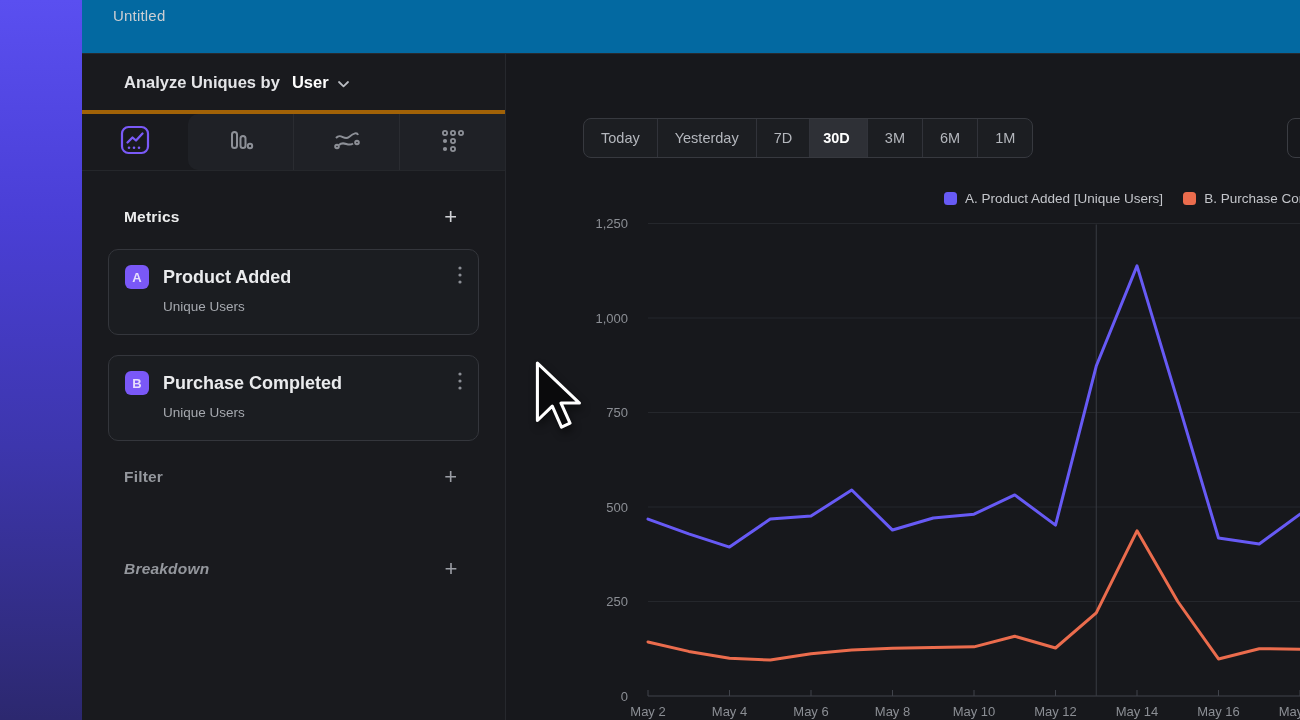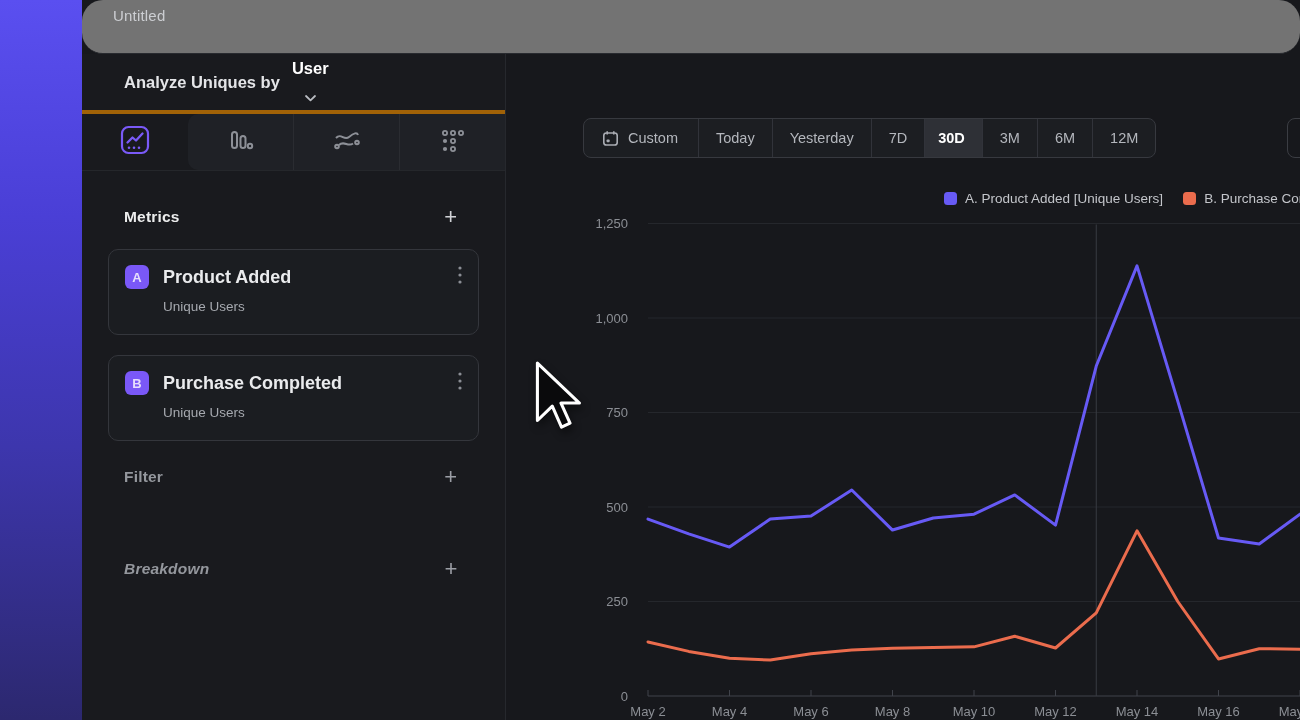--- a/index.html
+++ b/index.html
@@ -6,31 +6,31 @@
     font-family:"Liberation Sans",sans-serif;-webkit-font-smoothing:antialiased;}
   *{box-sizing:border-box;}
   button{background:none;border:none;font:inherit;color:inherit;padding:0;cursor:default;}
 
   
   .desktop-strip{position:absolute;left:0;top:0;width:82px;height:720px;
     background:linear-gradient(180deg,#5a4ff0 0%,#4a3fd6 30%,#3d36ad 62%,#2c286f 100%);}
 
   .app{position:absolute;left:82px;top:0;right:0;bottom:0;background:#17181c;overflow:hidden;}
 
-  .app-header{height:54px;background:#737373;border-bottom:1px solid #282a2f;
-    display:flex;align-items:flex-start;padding:7px 0 16px 31px;border-radius:21px;}
+  .app-header{height:54px;background:#0369a1;border-bottom:1px solid #282a2f;
+    display:flex;align-items:flex-start;padding:7px 0 16px 31px;}
   .app-title{font-size:15px;color:#ccced2;font-weight:500;letter-spacing:.2px;}
 
   .content{position:absolute;top:54px;left:0;right:0;bottom:0;display:flex;}
 
   
   .sidebar{width:424px;min-width:424px;background:#191a1e;border-right:1px solid #26282d;position:relative;}
   .analyze-row{height:60px;border-bottom:4px solid #a16207;display:flex;align-items:center;
     padding-left:42px;font-size:16.5px;font-weight:600;color:#e4e5e8;}
-  .analyze-value{display:flex;align-items:center;gap:9px;margin-left:12px;color:#ffffff;flex-direction:column;}
+  .analyze-value{display:flex;align-items:center;gap:9px;margin-left:12px;color:#ffffff;}
   .tab-strip{height:57px;border-bottom:1px solid #25272b;display:flex;align-items:stretch;}
   .tab-first{width:106px;display:flex;align-items:center;justify-content:center;}
   .tab-group{flex:1;display:flex;background:#1f2126;border-radius:10px 0 0 10px;overflow:hidden;}
   .tab-cell{flex:1;display:flex;align-items:center;justify-content:center;border-right:1px solid #2a2c31;}
   .tab-cell:last-child{border-right:none;}
 
   .section-header{display:flex;align-items:center;justify-content:space-between;
     padding:0 48px 0 42px;height:32px;}
   .metrics-header{margin-top:30px;margin-bottom:16px;}
   .metrics-header .section-title{color:#eceded;}
@@ -194,48 +194,40 @@
         <span class="section-title">Breakdown</span>
         <button class="plus-btn">+</button>
       </div>
 
     </aside>
 
     <main class="main">
 
       <div class="toolbar">
         <div class="range-group" id="range-group">
-            <button class="range-btn custom">
-              <svg width="17" height="17" viewBox="0 0 17 17" fill="none" stroke="#a9acb3" stroke-width="1.6">
-                <rect x="1.8" y="3" width="13.4" height="12" rx="2.6"></rect>
-                <path d="M5.2 1.2v3.4M11.8 1.2v3.4"></path>
-                <rect x="4.6" y="9.6" width="3" height="2.6" rx="0.7" fill="#a9acb3" stroke="none"></rect>
-              </svg>
-              <span>Custom</span>
-            </button>
             <button class="range-btn">
               <span>Today</span>
             </button>
             <button class="range-btn">
               <span>Yesterday</span>
             </button>
             <button class="range-btn">
               <span>7D</span>
             </button>
             <button class="range-btn active">
               <span>30D</span>
             </button>
             <button class="range-btn">
               <span>3M</span>
             </button>
             <button class="range-btn">
               <span>6M</span>
             </button>
             <button class="range-btn">
-              <span>12M</span>
+              <span>1M</span>
             </button>
           </div>
         <button class="compare-btn">Compare</button>
       </div>
 
       <div class="legend" id="legend">
           <div class="legend-item">
             <span class="legend-swatch" style="background: rgb(103, 90, 245);"></span>
             <span class="legend-label">A. Product Added [Unique Users]</span>
           </div>

